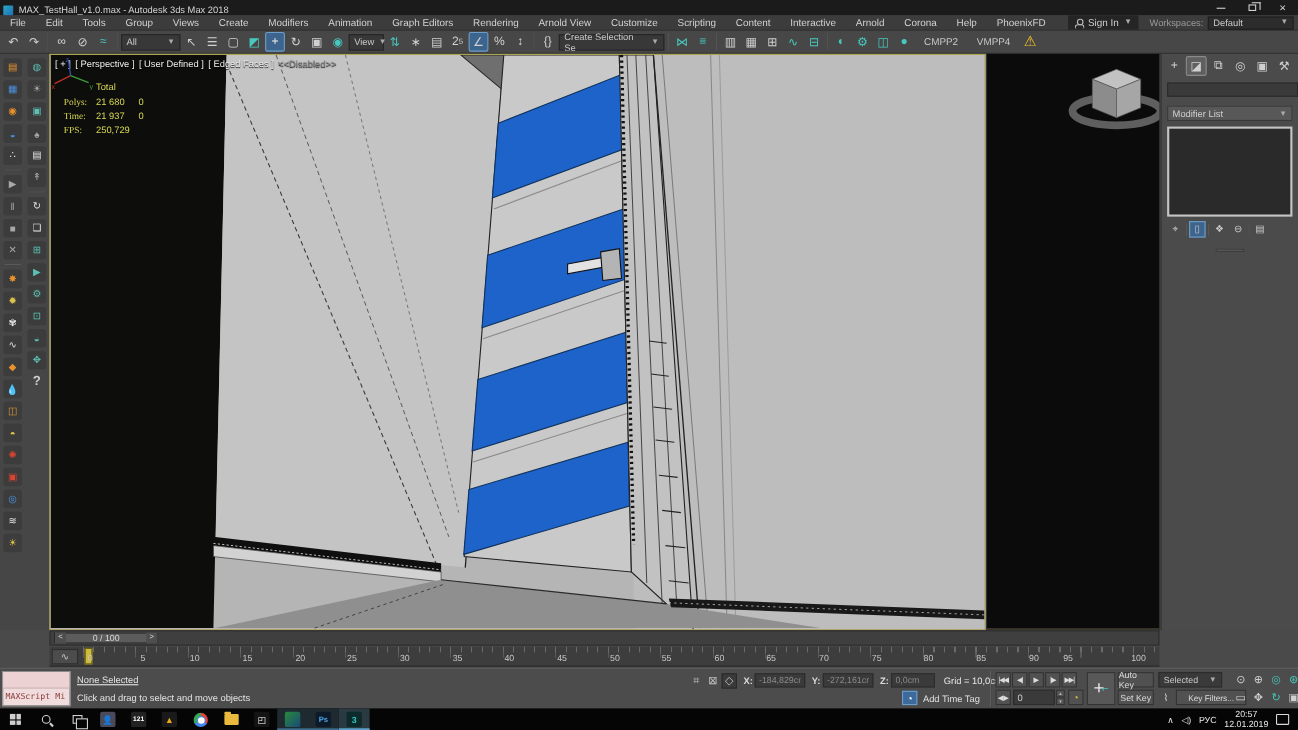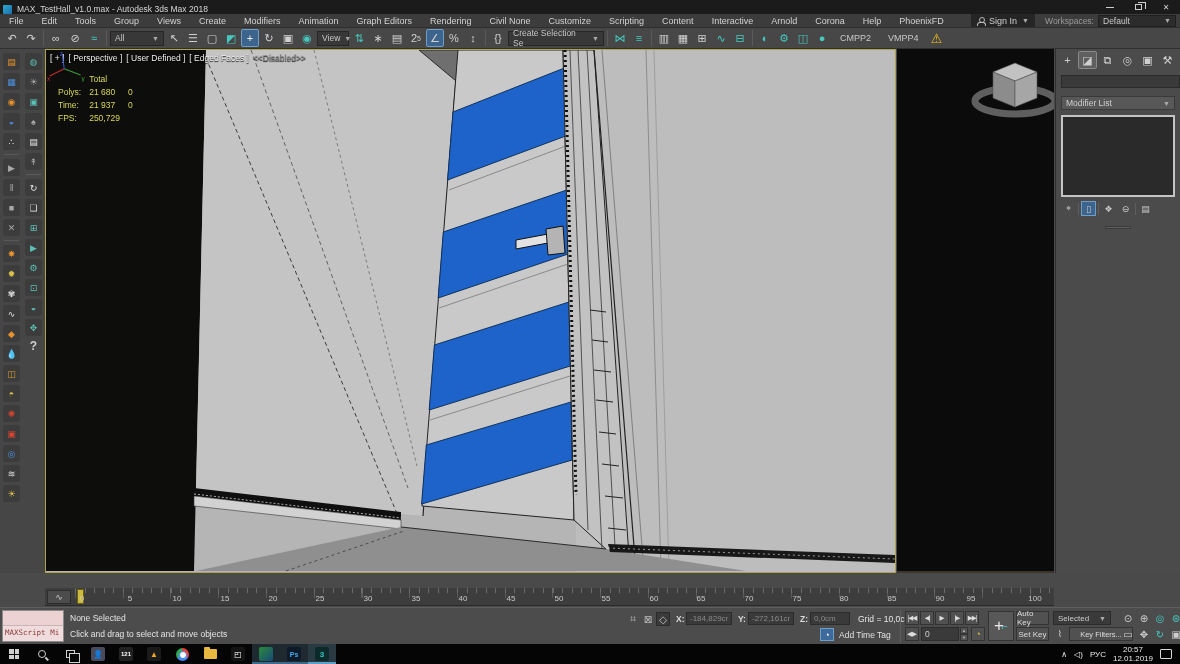--- a/index.html
+++ b/index.html
@@ -58,21 +58,21 @@
   .help-q { color:#cfcfcf; font-size:12px; font-weight:bold; }
 
   
   .viewport { position:absolute; left:45px; top:49px; width:851px; height:524px; border:1px solid #ada24e; background:#b5b5b5; }
   .viewport svg { position:absolute; left:0; top:0; }
   .vp-label { position:absolute; left:4px; top:3px; font-size:8.5px; color:#f0f0f0; display:flex; gap:4px; text-shadow:0 1px 1px #000;}
   .vp-label .seg { cursor:default; }
   .vp-label .dis { color:#8a8a8a; }
   .stats { position:absolute; left:10px; top:22px; color:#d8d855; font-size:8.5px; line-height:11px; }
   .stats table td { padding:0 6px 0 0; color:#d8d855; font-size:8.5px; }
-  .stats .lbl { color:#d8d855; }
+  .stats .lbl { color:#d8d855;font-family:Liberation Serif, serif; }
   .fps-row td { padding-top:8px; }
   .axis { position:absolute; left:8px; bottom:8px; width:40px; height:32px; font-size:6px; }
 
   .dark-vp { position:absolute; left:897px; top:49px; width:157px; height:524px; background:#0b0b0b; border-bottom:2px solid #3c372c;}
 
   
   .cpanel { position:absolute; left:1055px; top:49px; width:125px; height:524px; background:#4b4b4b; border-left:1px solid #303030;
             color:#d0d0d0; }
   .cp-tabs { display:flex; height:22px; align-items:center; padding:0 2px; gap:1px; }
   .cp-tab { width:19px; height:18px; display:flex; align-items:center; justify-content:center; font-size:11px; color:#cfcfcf; border-radius:2px;}
@@ -103,21 +103,21 @@
   .tick-label { position:absolute; top:6px; transform:translateX(-50%); color:#c8c8c8; font-size:8px; }
   .tmarker { position:absolute; left:32px; top:1px; width:7px; height:15px; background:#cdbb3e; border:1px solid #6a5f16; }
   .mini-curve { position:absolute; left:2px; top:2px; width:24px; height:14px; background:#4c4c4c; border:1px solid #2d2d2d;
                 color:#cfcfcf; font-size:9px; display:flex; align-items:center; justify-content:center;}
 
   
   .statusbar { position:absolute; left:0; top:607px; width:1180px; height:37px; background:#4c4c4c; border-top:1px solid #5e5e5e; }
   .mxs { position:absolute; left:2px; top:2px; width:62px; height:32px; background:#f0dcdc; border:1px solid #8a8a8a; }
   .mxs .top { height:15px; background:#ecd2d2; border-bottom:1px solid #c8b4b4; }
   .mxs .txt { color:#8b3b3b; font-family:"DejaVu Sans Mono",monospace; font-size:7.5px; padding:2px 2px; white-space:nowrap; overflow:hidden;}
-  .st-line1 { position:absolute; left:70px; top:5px; color:#e4e4e4; font-size:8.5px; }
+  .st-line1 { position:absolute; left:70px; top:5px; color:#e4e4e4; font-size:8.5px;text-decoration:underline; }
   .st-line2 { position:absolute; left:70px; top:21px; color:#e4e4e4; font-size:8.5px; }
   .st-ico { position:absolute; top:4px; width:14px; height:14px; display:flex; align-items:center; justify-content:center;
             color:#c0c0c0; font-size:10px; }
   .st-ico.boxed { background:#3a3a3a; border:1px solid #2a2a2a; }
   .coord-lbl { position:absolute; top:6px; color:#dcdcdc; font-size:8.5px; font-weight:bold; }
   .coord-field { position:absolute; top:4px; height:13px; background:#3a3a3a; border:1px solid #2c2c2c; color:#8a8a8a;
                  font-size:8px; padding:0 3px; width:46px; }
   .grid-lbl { position:absolute; top:6px; left:832px; color:#e8e8e8; font-size:8.5px; }
   .timetag-ico { position:absolute; left:820px; top:20px; width:14px; height:13px; background:#3c6a9c; border:1px solid #6e9ec8;
                  color:#fff; font-size:9px; display:flex; align-items:center; justify-content:center; }
@@ -197,21 +197,21 @@
     <span class="menu-item">File</span>
     <span class="menu-item">Edit</span>
     <span class="menu-item">Tools</span>
     <span class="menu-item">Group</span>
     <span class="menu-item">Views</span>
     <span class="menu-item">Create</span>
     <span class="menu-item">Modifiers</span>
     <span class="menu-item">Animation</span>
     <span class="menu-item">Graph Editors</span>
     <span class="menu-item">Rendering</span>
-    <span class="menu-item">Civil None</span>
+    <span class="menu-item">Arnold View</span>
     <span class="menu-item">Customize</span>
     <span class="menu-item">Scripting</span>
     <span class="menu-item">Content</span>
     <span class="menu-item">Interactive</span>
     <span class="menu-item">Arnold</span>
     <span class="menu-item">Corona</span>
     <span class="menu-item">Help</span>
     <span class="menu-item">PhoenixFD</span>
     <div class="signin">
       <span class="person"></span>
@@ -539,20 +539,27 @@
       <span class="cp-sb">❖</span>
       <span class="cp-sb">⊖</span>
       <span class="cp-sb-sep"></span>
       <span class="cp-sb">▤</span>
     </div>
     <div class="cp-divider">
         <i></i>
       </div>
   </div>
 
+  <div class="tslider-row">
+    <div class="tslider">
+      <span class="arr">&lt;</span>
+      <span>0 / 100</span>
+      <span class="arr">&gt;</span>
+    </div>
+  </div>
 
   <div class="ruler">
     <div class="mini-curve">∿</div>
     <div class="ruler-ticks"></div>
     <div class="tmarker"></div>
     <span class="tick-label" style="left:37px">0</span>
     <span class="tick-label" style="left:85px">5</span>
     <span class="tick-label" style="left:132px">10</span>
     <span class="tick-label" style="left:180px">15</span>
     <span class="tick-label" style="left:228px">20</span>

